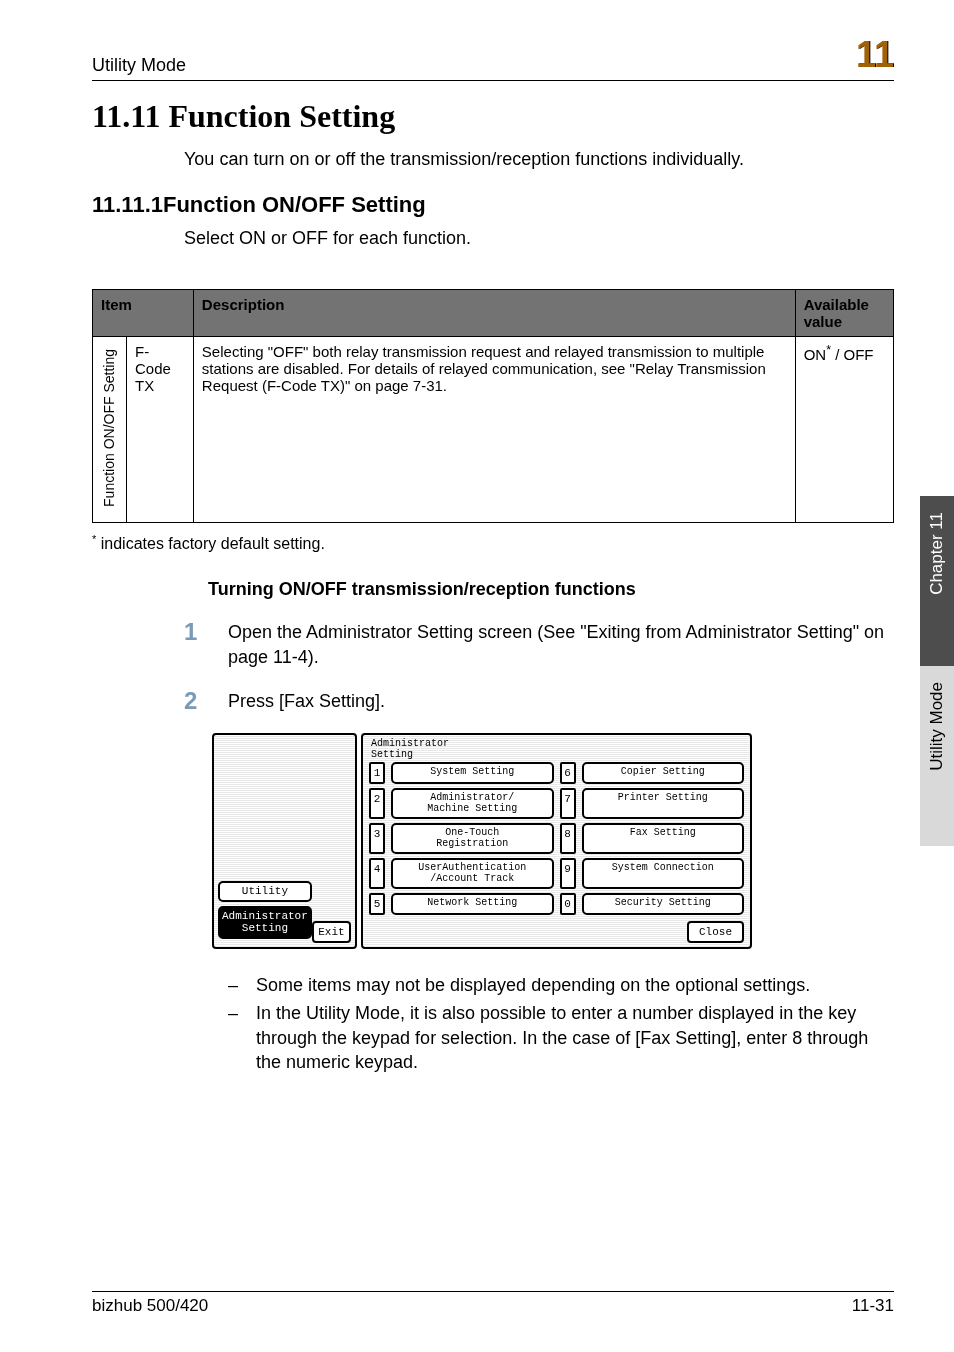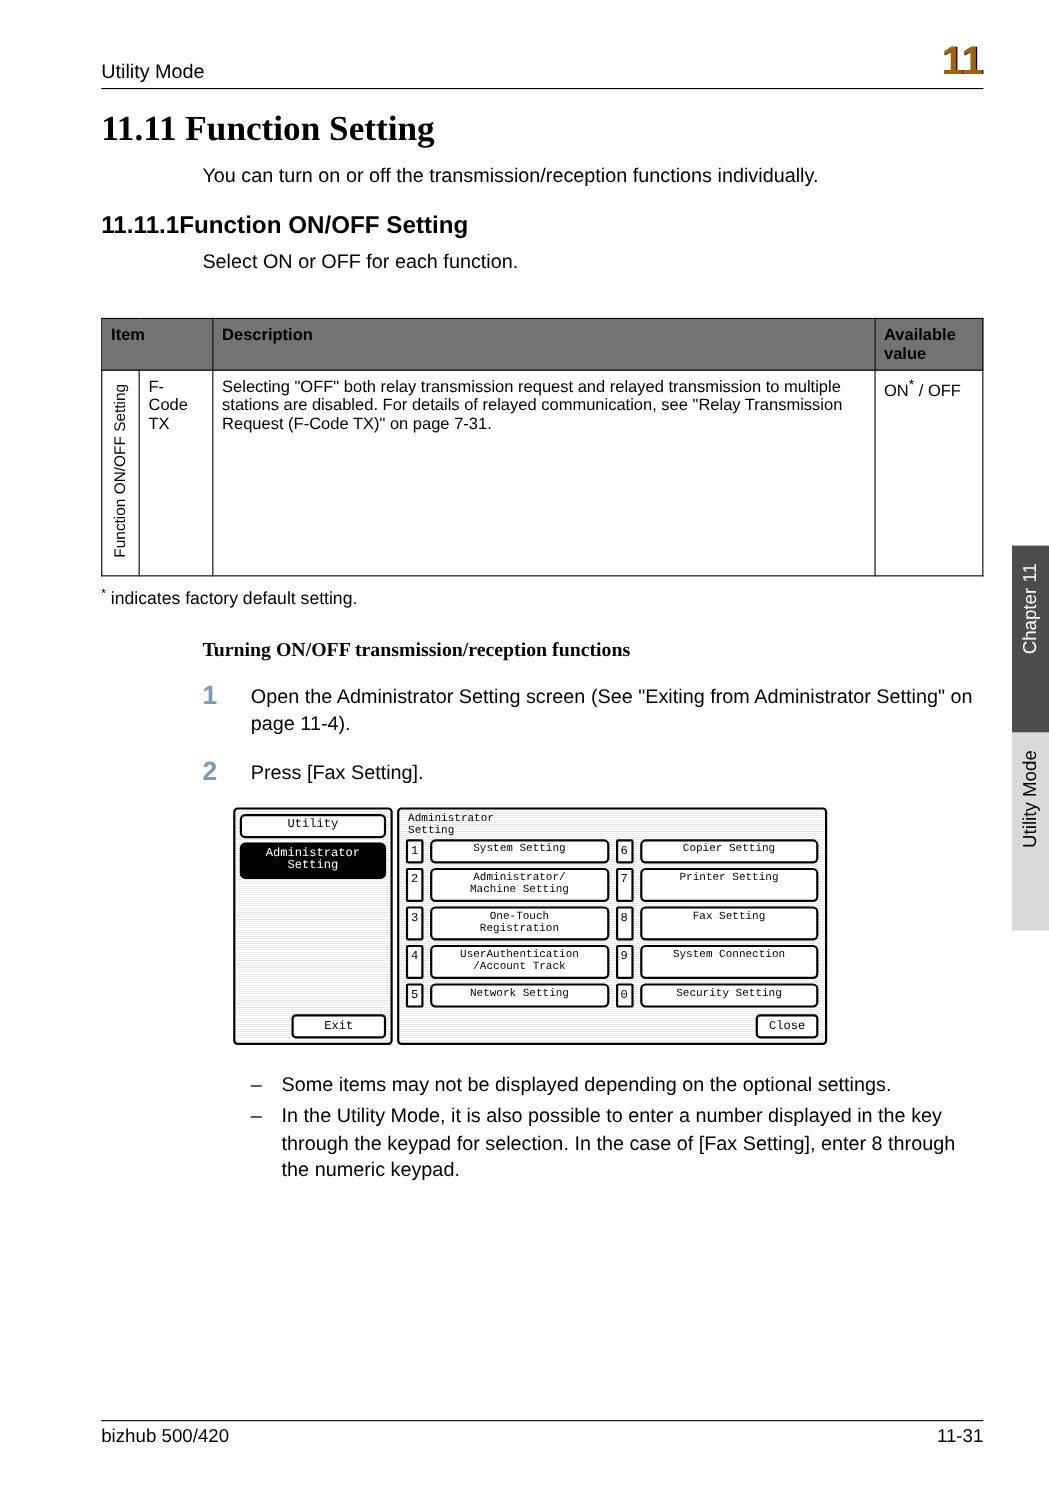--- a/index.html
+++ b/index.html
@@ -95,23 +95,22 @@
   }
   .footnote {
     font-size: 16px;
     margin-top: 10px;
     margin-bottom: 26px;
   }
   .footnote sup { font-size: 11px; }
   .subheading {
     font-size: 18px;
     font-weight: bold;
-    margin-left: 92px;
+    margin-left: 116px;
     margin-bottom: 20px;
-    font-family: Liberation Serif, serif;
   }
   .step {
     display: flex;
     margin-left: 92px;
     margin-bottom: 20px;
   }
   .step-num {
     font-size: 24px;
     font-weight: bold;
     color: #7a9ab5;
@@ -131,26 +130,27 @@
     margin-bottom: 24px;
     width: 540px;
     font-family: "Courier New", monospace;
     font-size: 12px;
     display: flex;
     gap: 4px;
   }
   .ui-left {
     width: 145px;
     display: flex;
-    flex-direction: column;
+    flex-direction: row;
     justify-content: space-between;
     border: 2px solid #000;
     border-radius: 4px;
     padding: 4px;
     background: repeating-linear-gradient(0deg, #e8e8e8 0 1px, #fff 1px 2px);
+    align-items: flex-end;
   }
   .ui-tab {
     border: 2px solid #000;
     border-radius: 5px;
     background: #000;
     color: #fff;
     text-align: center;
     padding: 3px 2px;
     margin-bottom: 4px;
     font-size: 11px;

